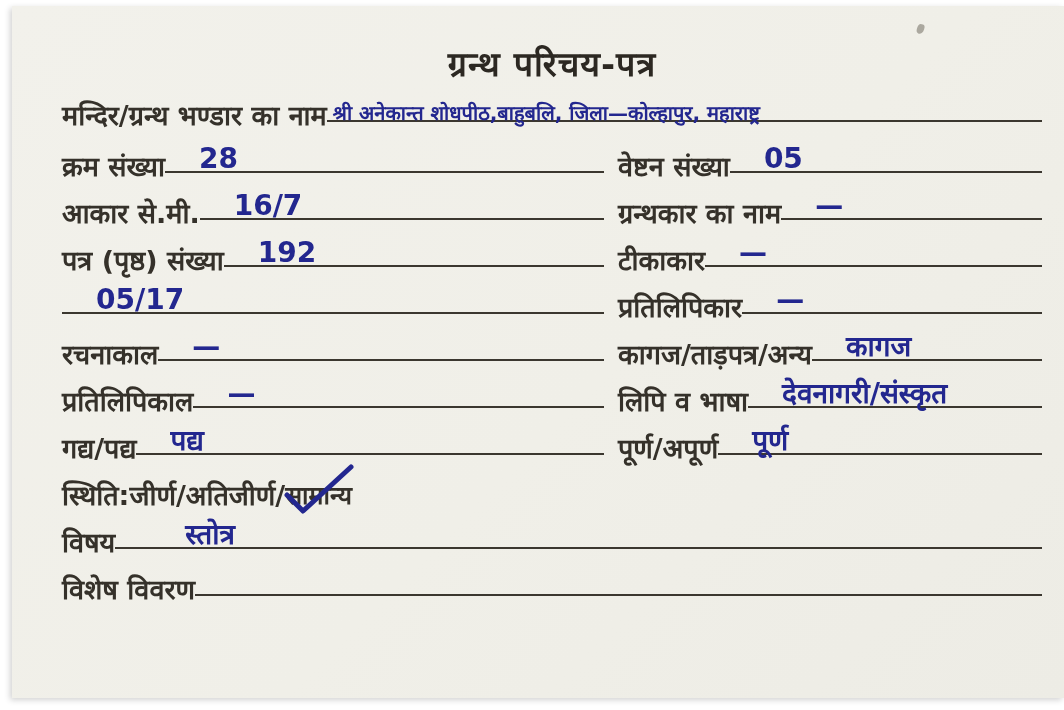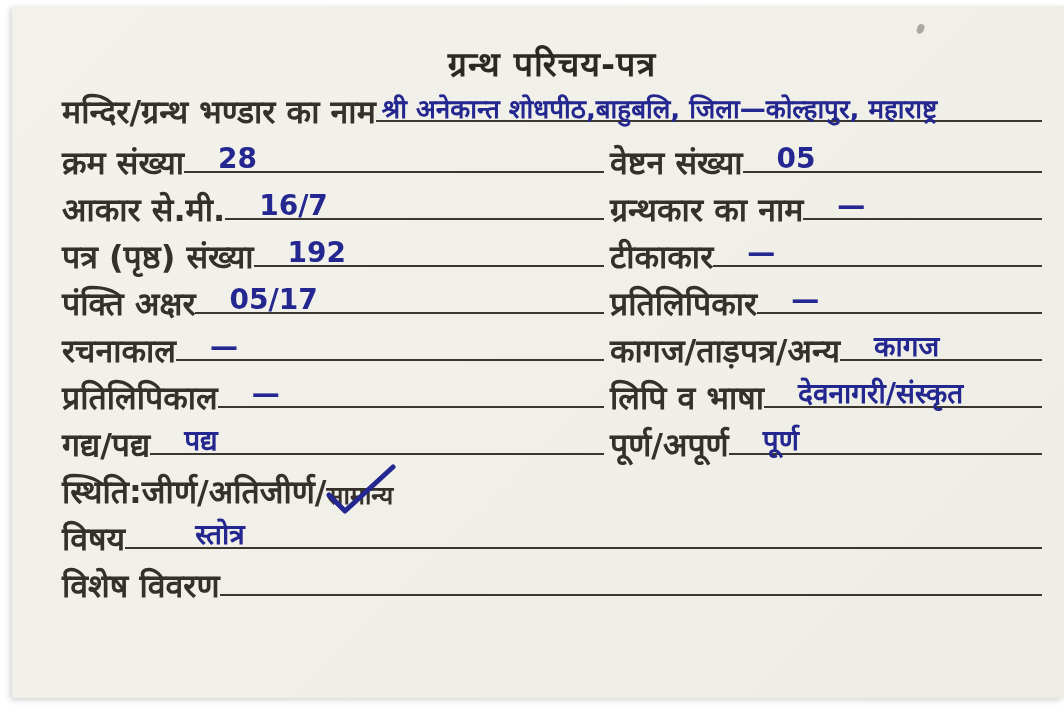--- a/index.html
+++ b/index.html
@@ -32,21 +32,21 @@
   .field{
     display:flex;
     align-items:flex-end;
     height:47px;
     position:relative;
   }
   .field.header-field{height:50px;margin-bottom:4px;}
   .flabel{
     color:var(--ink);
     font-weight:700;
-    font-size:32px;
+    font-size:27px;
     line-height:1.15;
     padding-bottom:6px;
     white-space:nowrap;
   }
   .rule{
     flex:1;
     min-width:16px;
     border-bottom:2px solid var(--rule);
     margin-bottom:15px;
     position:relative;
@@ -54,25 +54,25 @@
   .fvalue{
     position:absolute;
     left:34px;
     bottom:-4px;
     color:var(--pen);
     font-weight:700;
     font-size:28px;
     line-height:1.1;
     white-space:nowrap;
   }
-  .header-field .fvalue{left:6px;font-size:26px;text-align:right;}
+  .header-field .fvalue{left:6px;font-size:20px;text-align:right;}
   .form-grid{
     display:grid;
     grid-template-columns:542px 1fr;
-    column-gap:6px;
+    column-gap:14px;
   }
   .checked-word{
     position:relative;
     color:var(--ink);
     font-weight:700;
     font-size:25px;
     padding-bottom:6px;
     white-space:nowrap;
   }
   .check-svg{
@@ -140,21 +140,20 @@
       </span>
     </div>
 
     <div class="field">
       <span class="flabel">टीकाकार</span>
       <span class="rule">
         <span class="fvalue">—</span>
       </span>
     </div>
     <div class="field">
-      <span class="flabel">पंक्ति अक्षर</span>
       <span class="rule">
         <span class="fvalue">05/17</span>
       </span>
     </div>
 
     <div class="field">
       <span class="flabel">प्रतिलिपिकार</span>
       <span class="rule">
         <span class="fvalue">—</span>
       </span>

